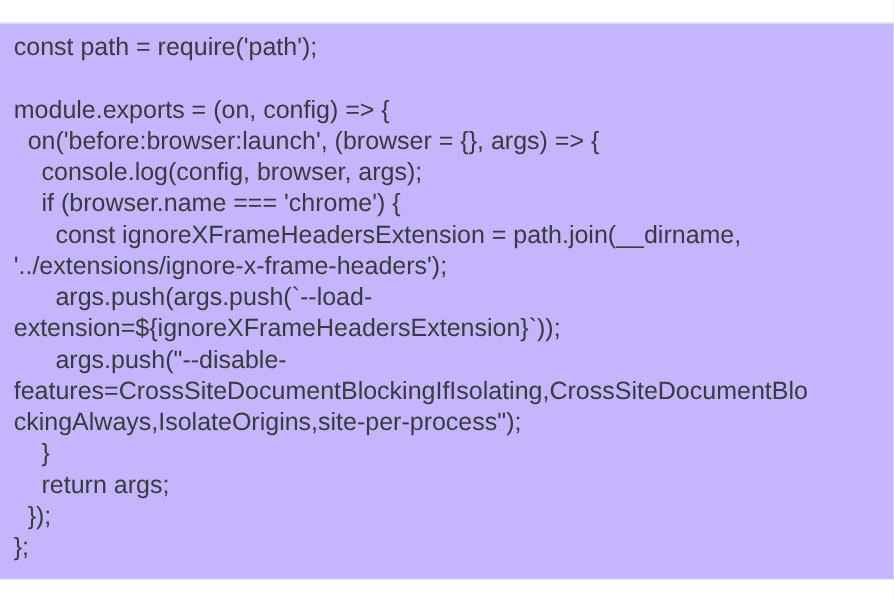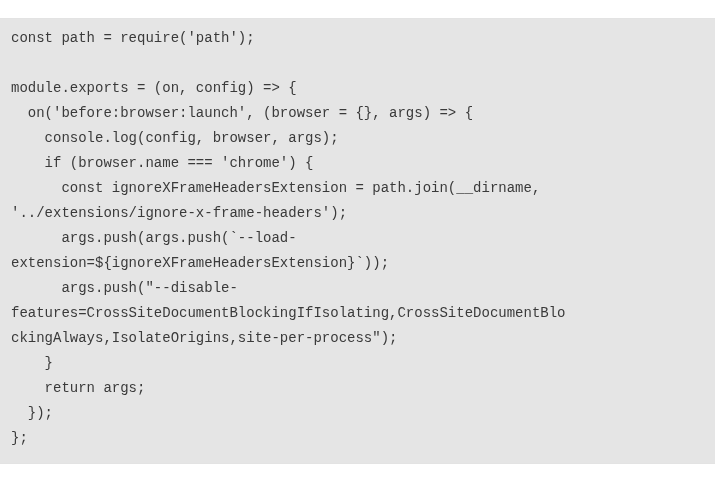--- a/index.html
+++ b/index.html
@@ -15,26 +15,26 @@
   }
   .page {
     width: 715px;
     height: 480px;
     background: #ffffff;
   }
   .code-block {
     box-sizing: border-box;
     margin: 18px 0 0 0;
     width: 715px;
-    background: #e5e5e5;
+    background: #c4b5fd;
     border-top: 1px solid #e3e3e3;
     border-bottom: 1px solid #e3e3e3;
     padding: 7px 10px 12px 11px;
-    font-family: Liberation Mono, monospace;
-    font-size: 14px;
+    font-family: Liberation Sans, sans-serif;
+    font-size: 20px;
     color: #3a3a3a;
     overflow: hidden;
   }
   .code-line {
     white-space: pre;
     height: 25px;
     line-height: 25px;
     letter-spacing: 0;
   }
 </style>

